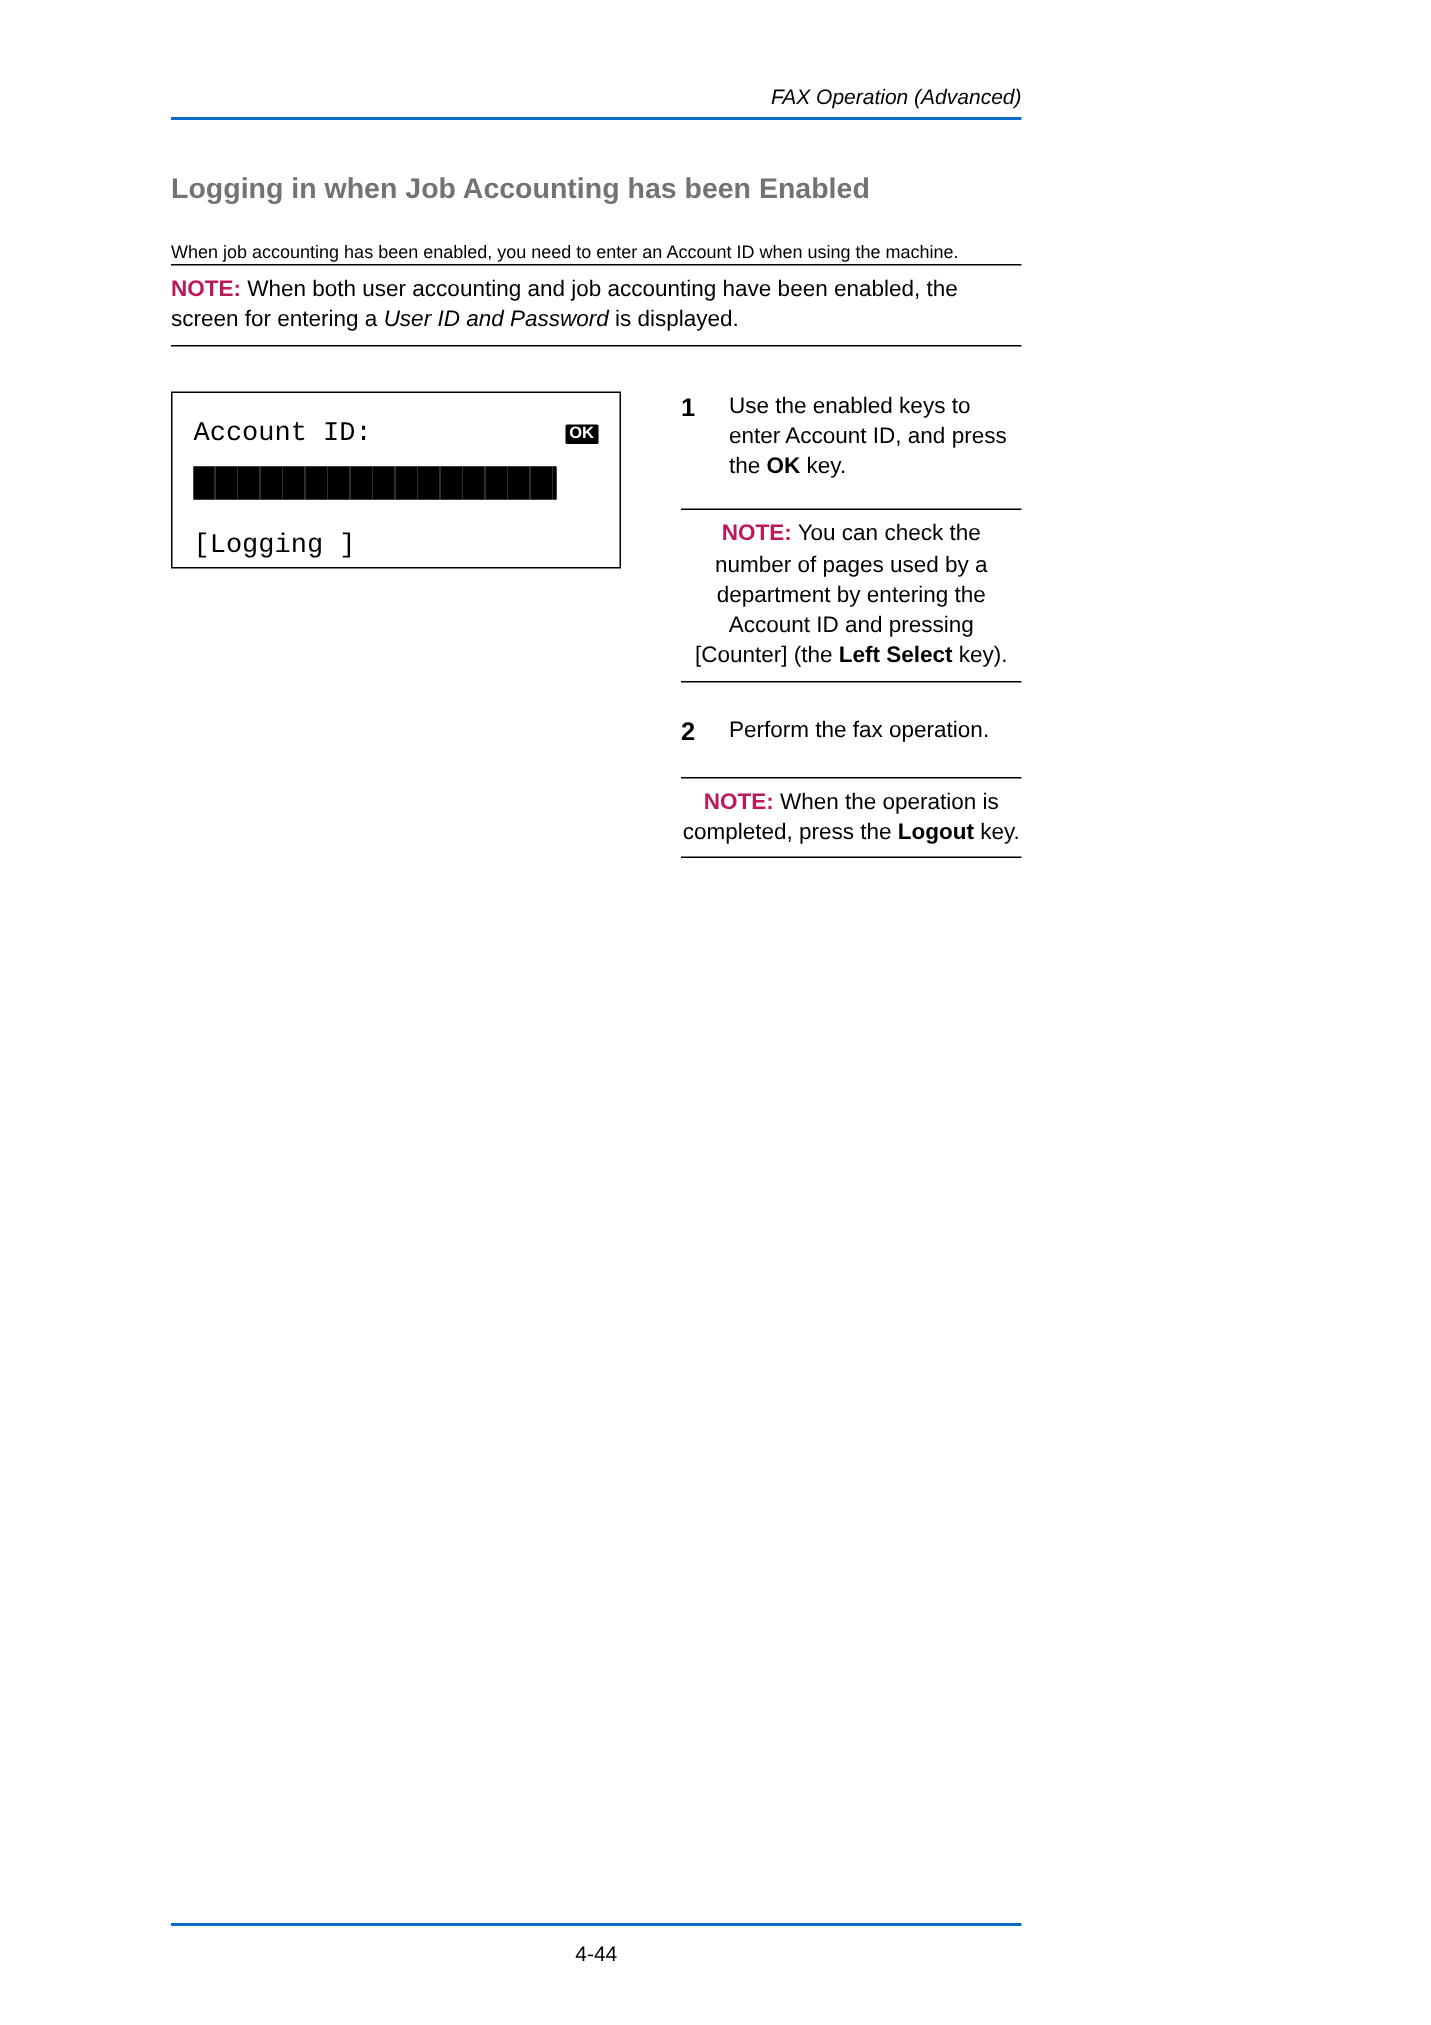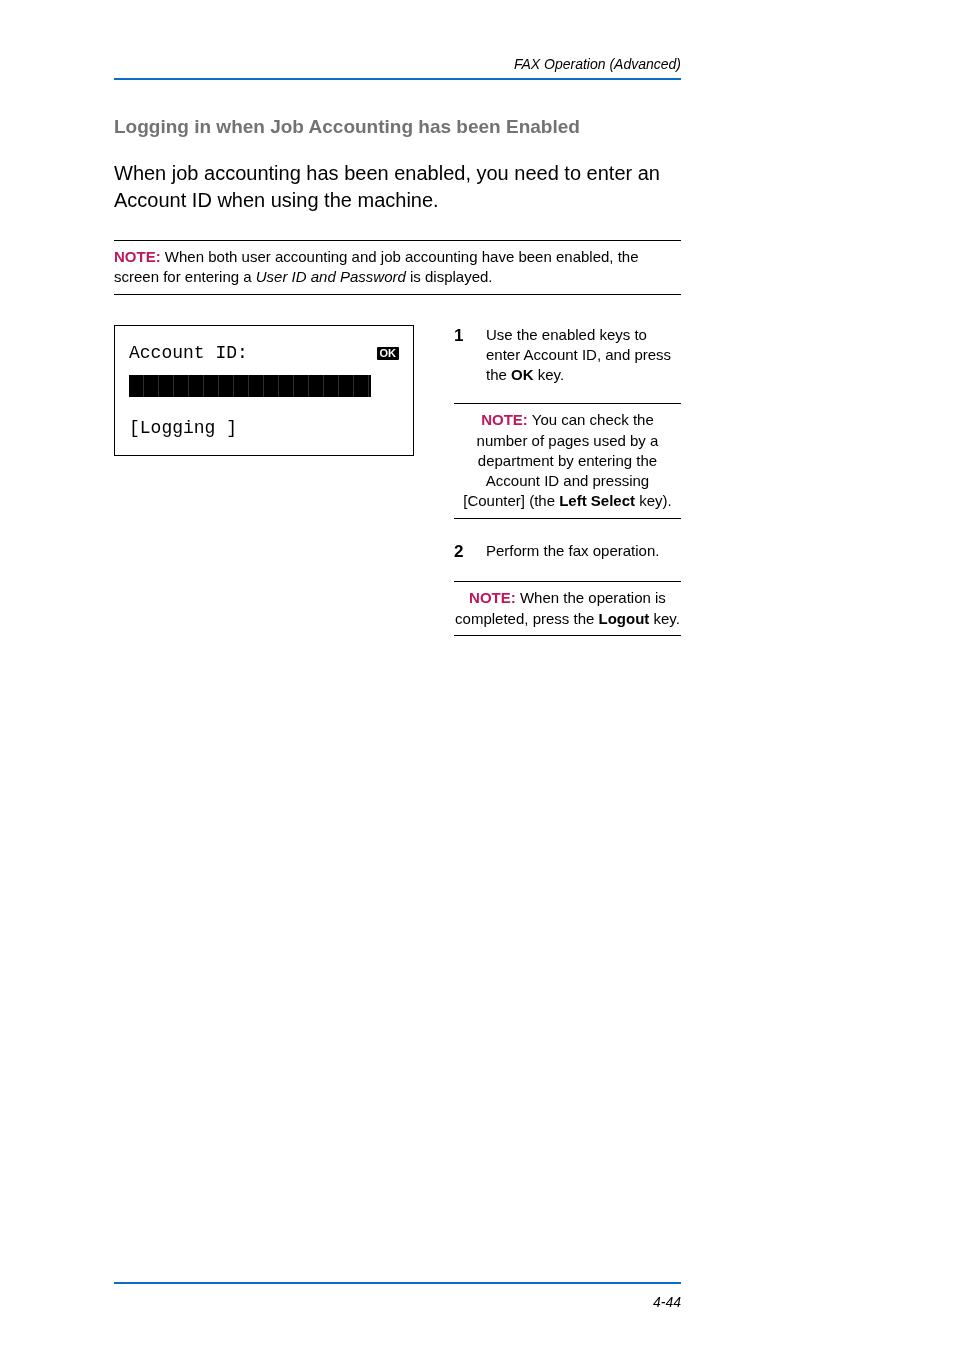--- a/index.html
+++ b/index.html
@@ -1,52 +1,52 @@
 <!DOCTYPE html>
 <html><head>
 <meta charset="utf-8">
 <style>
   * { box-sizing: border-box; margin: 0; padding: 0; }
   html, body { width: 954px; height: 1350px; background: #fff; font-family: Arial, Helvetica, sans-serif; color: #000; }
   .page { width: 761px; height: 1350px; padding: 56px 80px 40px 114px; position: relative; }
   .running-head { font-style: italic; font-size: 14px; text-align: right; padding-bottom: 6px; border-bottom: 2px solid #0a6cc8; margin-bottom: 36px; }
   h2.section { color: #737373; font-size: 19px; font-weight: bold; margin-bottom: 22px; }
-  p.body { font-size: 20px; line-height: 1.35; margin-bottom: 26px; }
+  p.body { font-size: 12px; line-height: 1.35; }
   .bold { font-weight: bold; }
   hr.thin { border: none; border-top: 1px solid #000; margin: 0; }
   .note-block { margin-bottom: 30px; }
   .note-block .txt { font-size: 15px; line-height: 1.35; padding: 6px 0; }
   .note-label { color: #be185d; font-weight: bold; }
   .italic { font-style: italic; }
 
   .cols { display: flex; gap: 40px; align-items: flex-start; }
   .left { width: 300px; flex-shrink: 0; }
   .right { flex: 1; }
 
-  .lcd { border: 1px solid #000; width: 300px; padding: 14px 14px 13px 14px; font-family: "Courier New", monospace; font-size: 18px; line-height: 1.5; }
+  .lcd { border: 1px solid #000; width: 300px; padding: 14px 14px 0 14px; font-family: "Courier New", monospace; font-size: 18px; line-height: 1.5; }
   .lcd .row1 { display: flex; justify-content: space-between; align-items: center; }
   .ok-badge { display: inline-block; background: #000; color: #fff; font-family: Arial, sans-serif; font-weight: bold; font-size: 11px; padding: 1px 3px; line-height: 1; border-radius: 1px; }
   .bar { margin: 8px 0 18px 0; height: 22px; background: #000; width: 242px; position: relative; }
   .bar::before {
     content: "";
     position: absolute; inset: 0;
     background: repeating-linear-gradient(90deg, #000 0 14px, #302f2f 14px 15px);
   }
   .lcd .row3 { letter-spacing: 0; }
 
   .step { display: flex; gap: 16px; font-size: 15px; line-height: 1.35; margin-bottom: 18px; }
   .step .num { font-weight: bold; font-size: 17px; width: 16px; flex-shrink: 0; }
   .step .txt { flex: 1; }
 
   .small-note { margin: 0 0 22px 0; }
   .small-note .txt { font-size: 15px; line-height: 1.35; padding: 6px 0; text-align: center; }
 
   .footer-area { position: absolute; left: 114px; right: 80px; bottom: 40px; }
   .foot-rule { border: none; border-top: 2px solid #0a6cc8; margin-bottom: 10px; }
-  .page-num { text-align: right; font-style: italic; font-size: 14px; }
+  .page-num { text-align: center; font-size: 14px; }
 </style>
 </head>
 <body>
 
 <div class="page">
 
   <div class="running-head">FAX Operation (Advanced)</div>
 
   <h2 class="section">Logging in when Job Accounting has been Enabled</h2>
 

